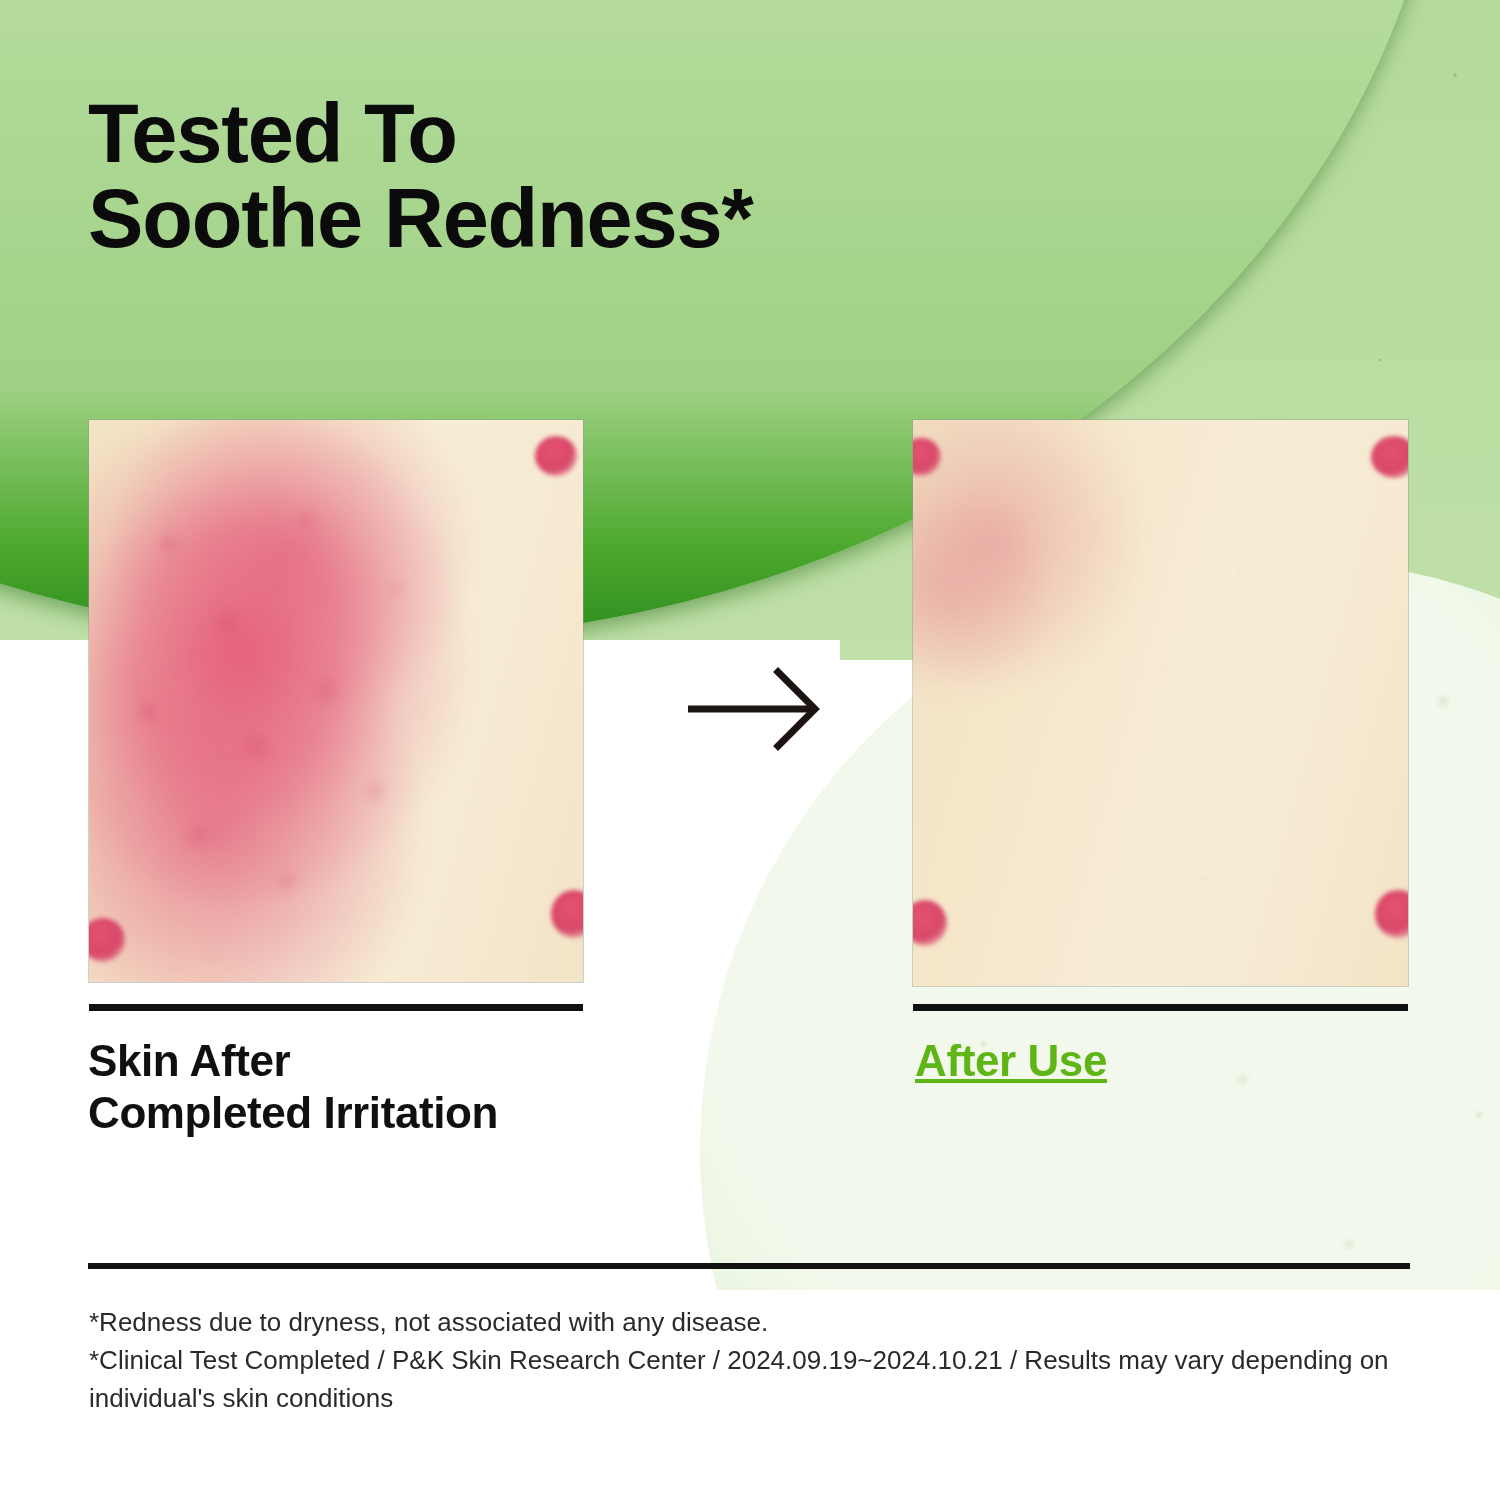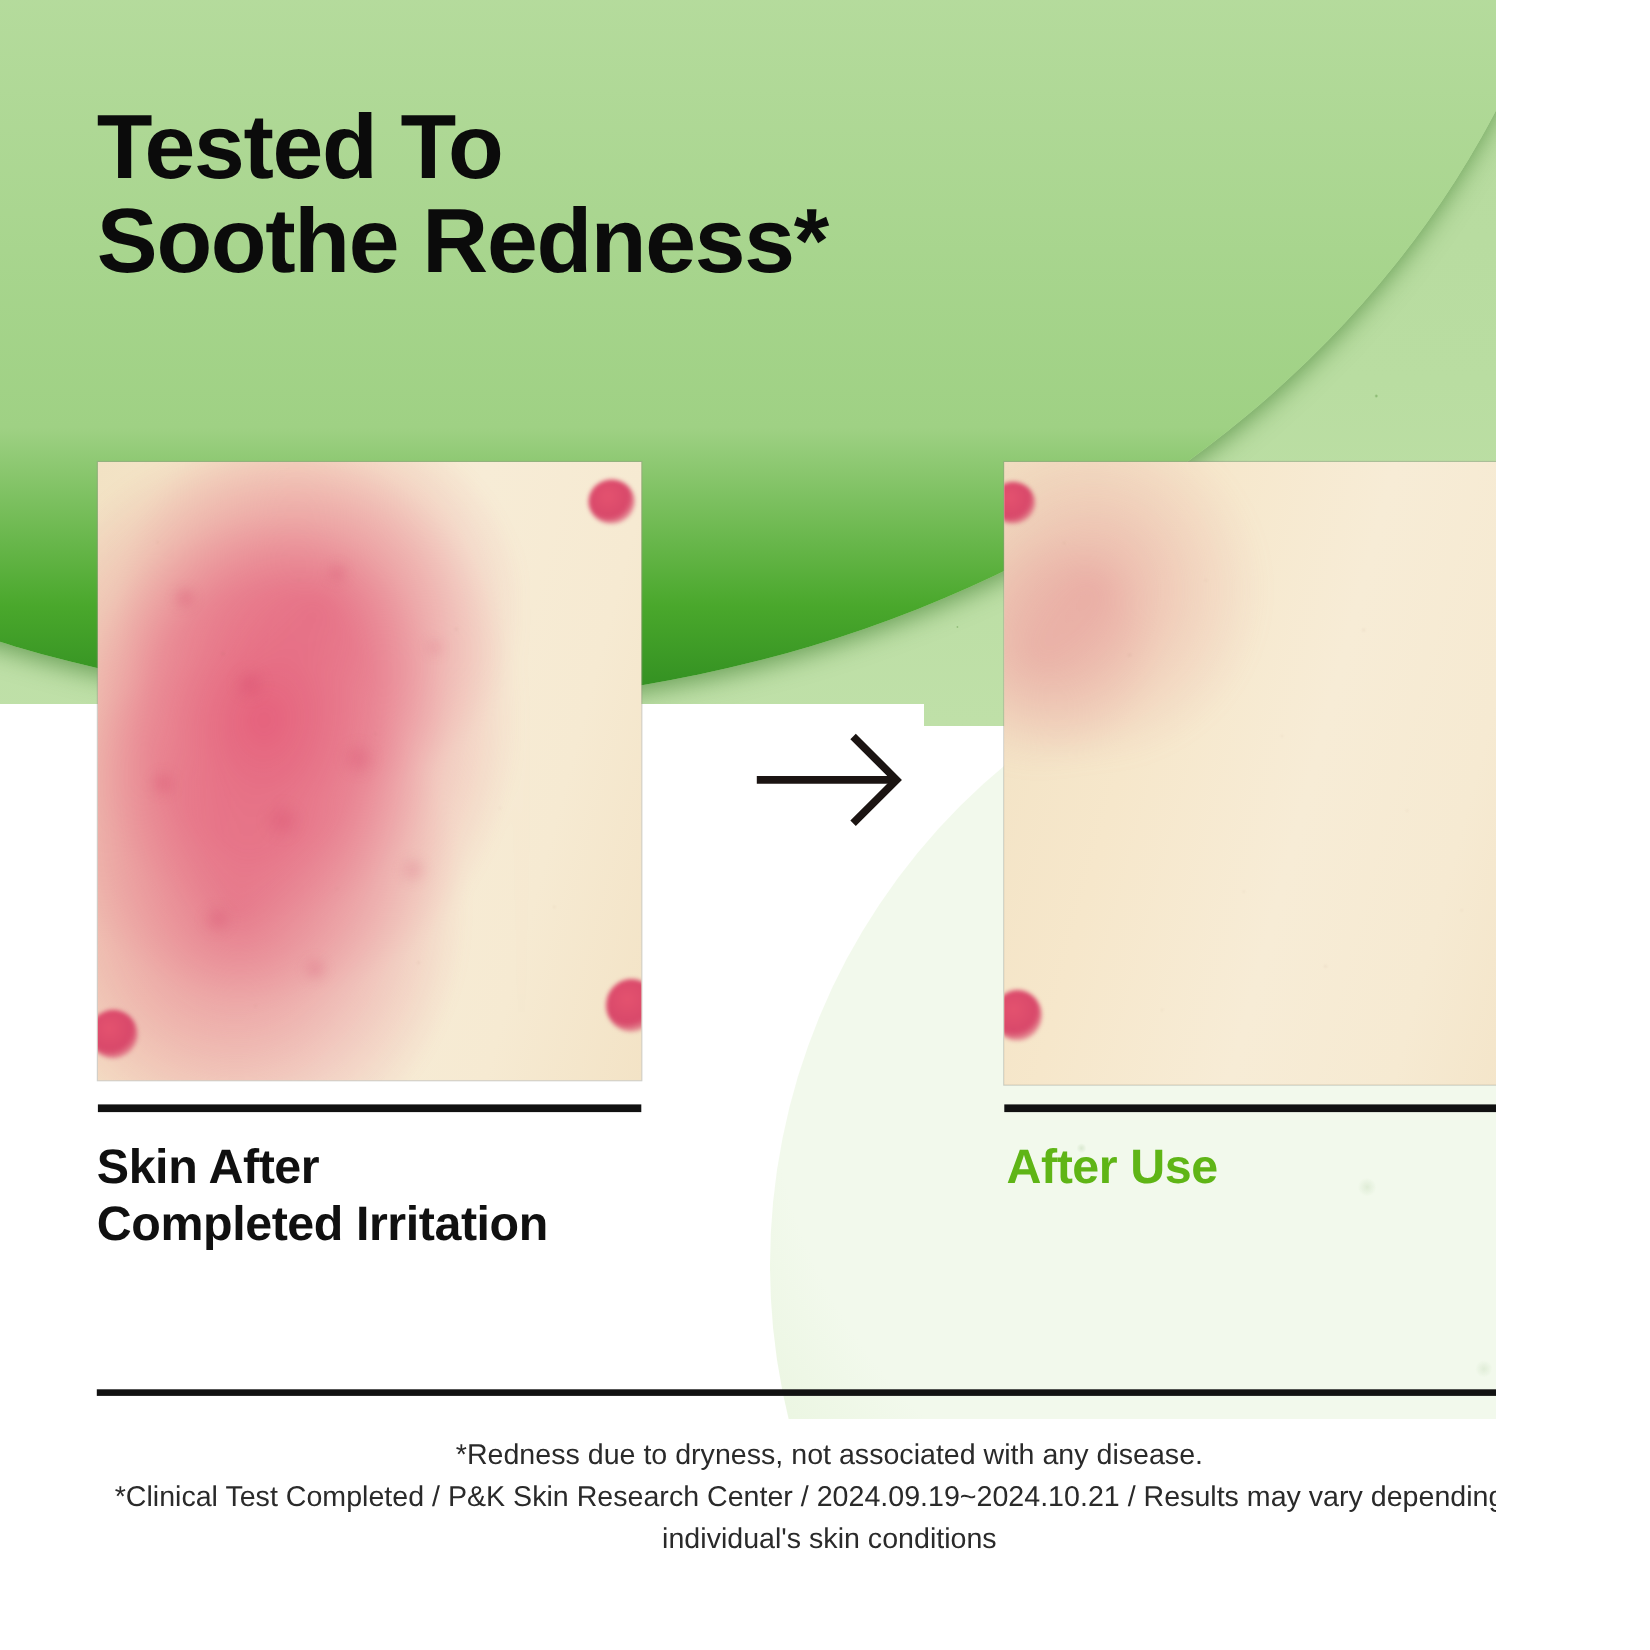--- a/index.html
+++ b/index.html
@@ -4,21 +4,21 @@
 <style>
   html,body{margin:0;padding:0;}
   body{
     width:1500px;height:1500px;
     background:#ffffff;
     font-family:"Liberation Sans", sans-serif;
     overflow:hidden;
   }
   #stage{
     position:relative;
-    width:1360px;height:1500px;
+    width:1500px;height:1500px;
     background:#ffffff;
     overflow:hidden;
   }
 
   
   .bg-layer{position:absolute;inset:0;pointer-events:none;}
 
   
   .gel-top{
     position:absolute;left:-40px;top:-40px;width:1580px;height:700px;
@@ -191,27 +191,27 @@
 
   
   .caption-rule{position:absolute;height:7px;background:#111111;}
   .rule-left{left:89px;top:1004px;width:494px;}
   .rule-right{left:913px;top:1004px;width:495px;}
   .caption{
     position:absolute;font-weight:700;color:#101010;
     font-size:44px;line-height:1.18;letter-spacing:-.4px;white-space:pre-line;
   }
   .caption-left{left:88px;top:1035px;}
-  .caption-right{left:915px;top:1035px;color:#5fb516;}
+  .caption-right{left:915px;top:1035px;color:#5fb516;text-decoration:underline;}
 
   
   .footer-rule{position:absolute;left:88px;top:1263px;width:1322px;height:6px;background:#121212;}
   .footnotes{
     position:absolute;left:89px;top:1304px;width:1330px;
-    font-size:26px;line-height:1.46;color:#2a2a2a;white-space:pre-line;text-align:center;
+    font-size:26px;line-height:1.46;color:#2a2a2a;white-space:pre-line;
   }
 </style>
 </head>
 <body>
 
 <div id="stage">
 
   <div class="bg-layer">
     <div class="gel-top"></div>
     <div class="gel-top-speckle"></div>

